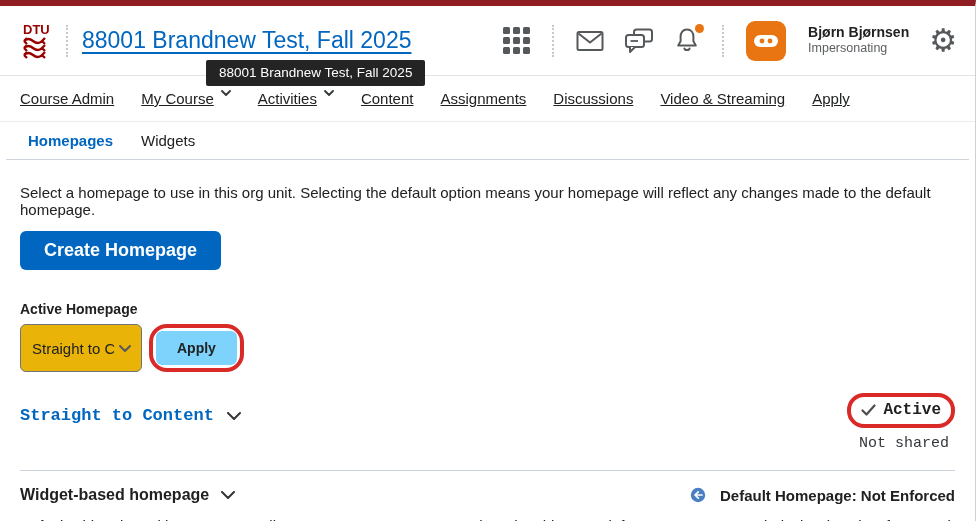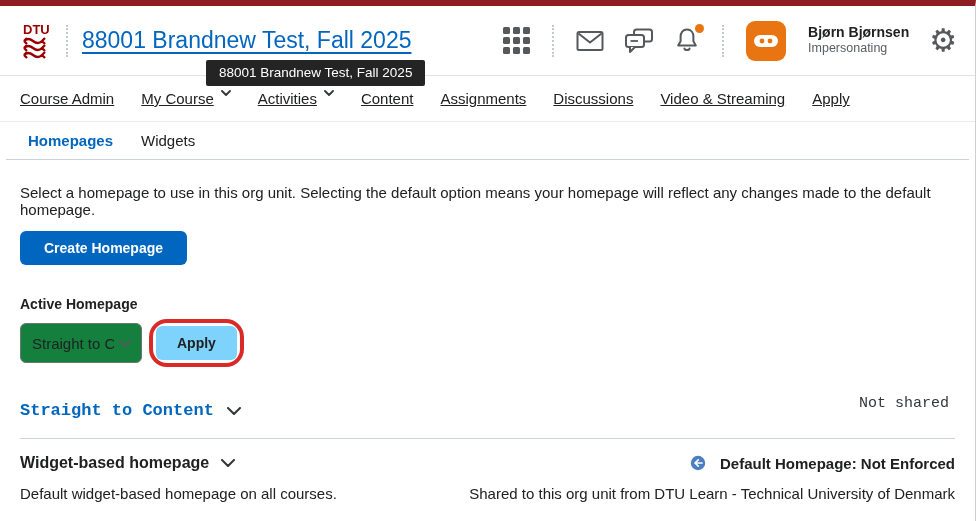--- a/index.html
+++ b/index.html
@@ -38,25 +38,25 @@
   .nav-item { display: flex; align-items: flex-start; gap: 7px; cursor: pointer; white-space: nowrap; text-decoration: underline; }
   
   .tabs { height: 38px; display: flex; align-items: center; gap: 28px; padding: 0 22px;
     border-bottom: 1px solid #cdd3da; margin: 0 6px; font-size: 15px; }
   .tab { cursor: pointer; }
   .tab.active { color: #0066bf; font-weight: bold; }
   
   .main { padding: 0 20px; }
   .desc { margin-top: 24px; font-size: 15px; color: #202122; }
   .btn-primary { margin-top: 13px; display: inline-block; background: #0066bf; color: #fff;
-    font-weight: bold; font-size: 14px; padding: 9px 24px; border: none; border-radius: 6px;
+    font-weight: bold; font-size: 18px; padding: 9px 24px; border: none; border-radius: 6px;
     cursor: pointer; font-family: inherit; }
   .field-label { margin-top: 31px; font-weight: bold; font-size: 14px; }
   .select-row { margin-top: 7px; display: flex; align-items: center; }
-  .select-box { width: 122px; height: 40px; background: #15803d; border: 1px solid #6e7477;
+  .select-box { width: 122px; height: 48px; background: #eab308; border: 1px solid #6e7477;
     border-radius: 6px; display: flex; align-items: center; justify-content: space-between;
     padding: 0 10px 0 11px; cursor: pointer; }
   .select-value { font-size: 15px; white-space: nowrap; overflow: hidden; width: 82px; }
   .annot { border: 4px solid #da2a28; border-radius: 18px; padding: 3px; margin-left: 7px; }
   .btn-apply { background: #7dd3fc; border: none; border-radius: 6px; font-weight: bold;
     font-size: 14px; color: #202122; padding: 9px 21px; cursor: pointer; font-family: inherit; }
   .hp-row1 { margin-top: 21px; display: flex; justify-content: space-between; align-items: flex-start; font-family: Liberation Mono, monospace; }
   .hp-title { display: flex; align-items: center; gap: 13px; padding-top: 13px; cursor: pointer; }
   .hp-title .t { color: #0066bf; font-weight: bold; font-size: 17px; }
   .right-col { display: flex; flex-direction: column; align-items: flex-end; }
@@ -207,20 +207,28 @@
     <div class="hp-row1">
       <span class="hp-title">
         <span class="t">Straight to Content</span>
         <span class="chev">
             <svg width="14" height="8" viewBox="0 0 14 8">
               <path d="M1 1 L7 7 L13 1" fill="none" stroke="#33373a" stroke-width="2" stroke-linecap="round" stroke-linejoin="round"></path>
             </svg>
           </span>
       </span>
       <span class="right-col">
+        <span class="annot-oval">
+          <span class="chev">
+              <svg width="15" height="12" viewBox="0 0 15 12">
+                <path d="M1.5 6.5 L5.5 10.5 L13.5 1.5" fill="none" stroke="#4a4d4f" stroke-width="2.2" stroke-linecap="round" stroke-linejoin="round"></path>
+              </svg>
+            </span>
+          <span class="active-label">Active</span>
+        </span>
         <span class="not-shared">Not shared</span>
       </span>
     </div>
 
     <hr class="divider">
 
     <div class="hp-row2">
       <span class="hp2-title">
         <span class="t">Widget-based homepage</span>
         <span class="chev">

